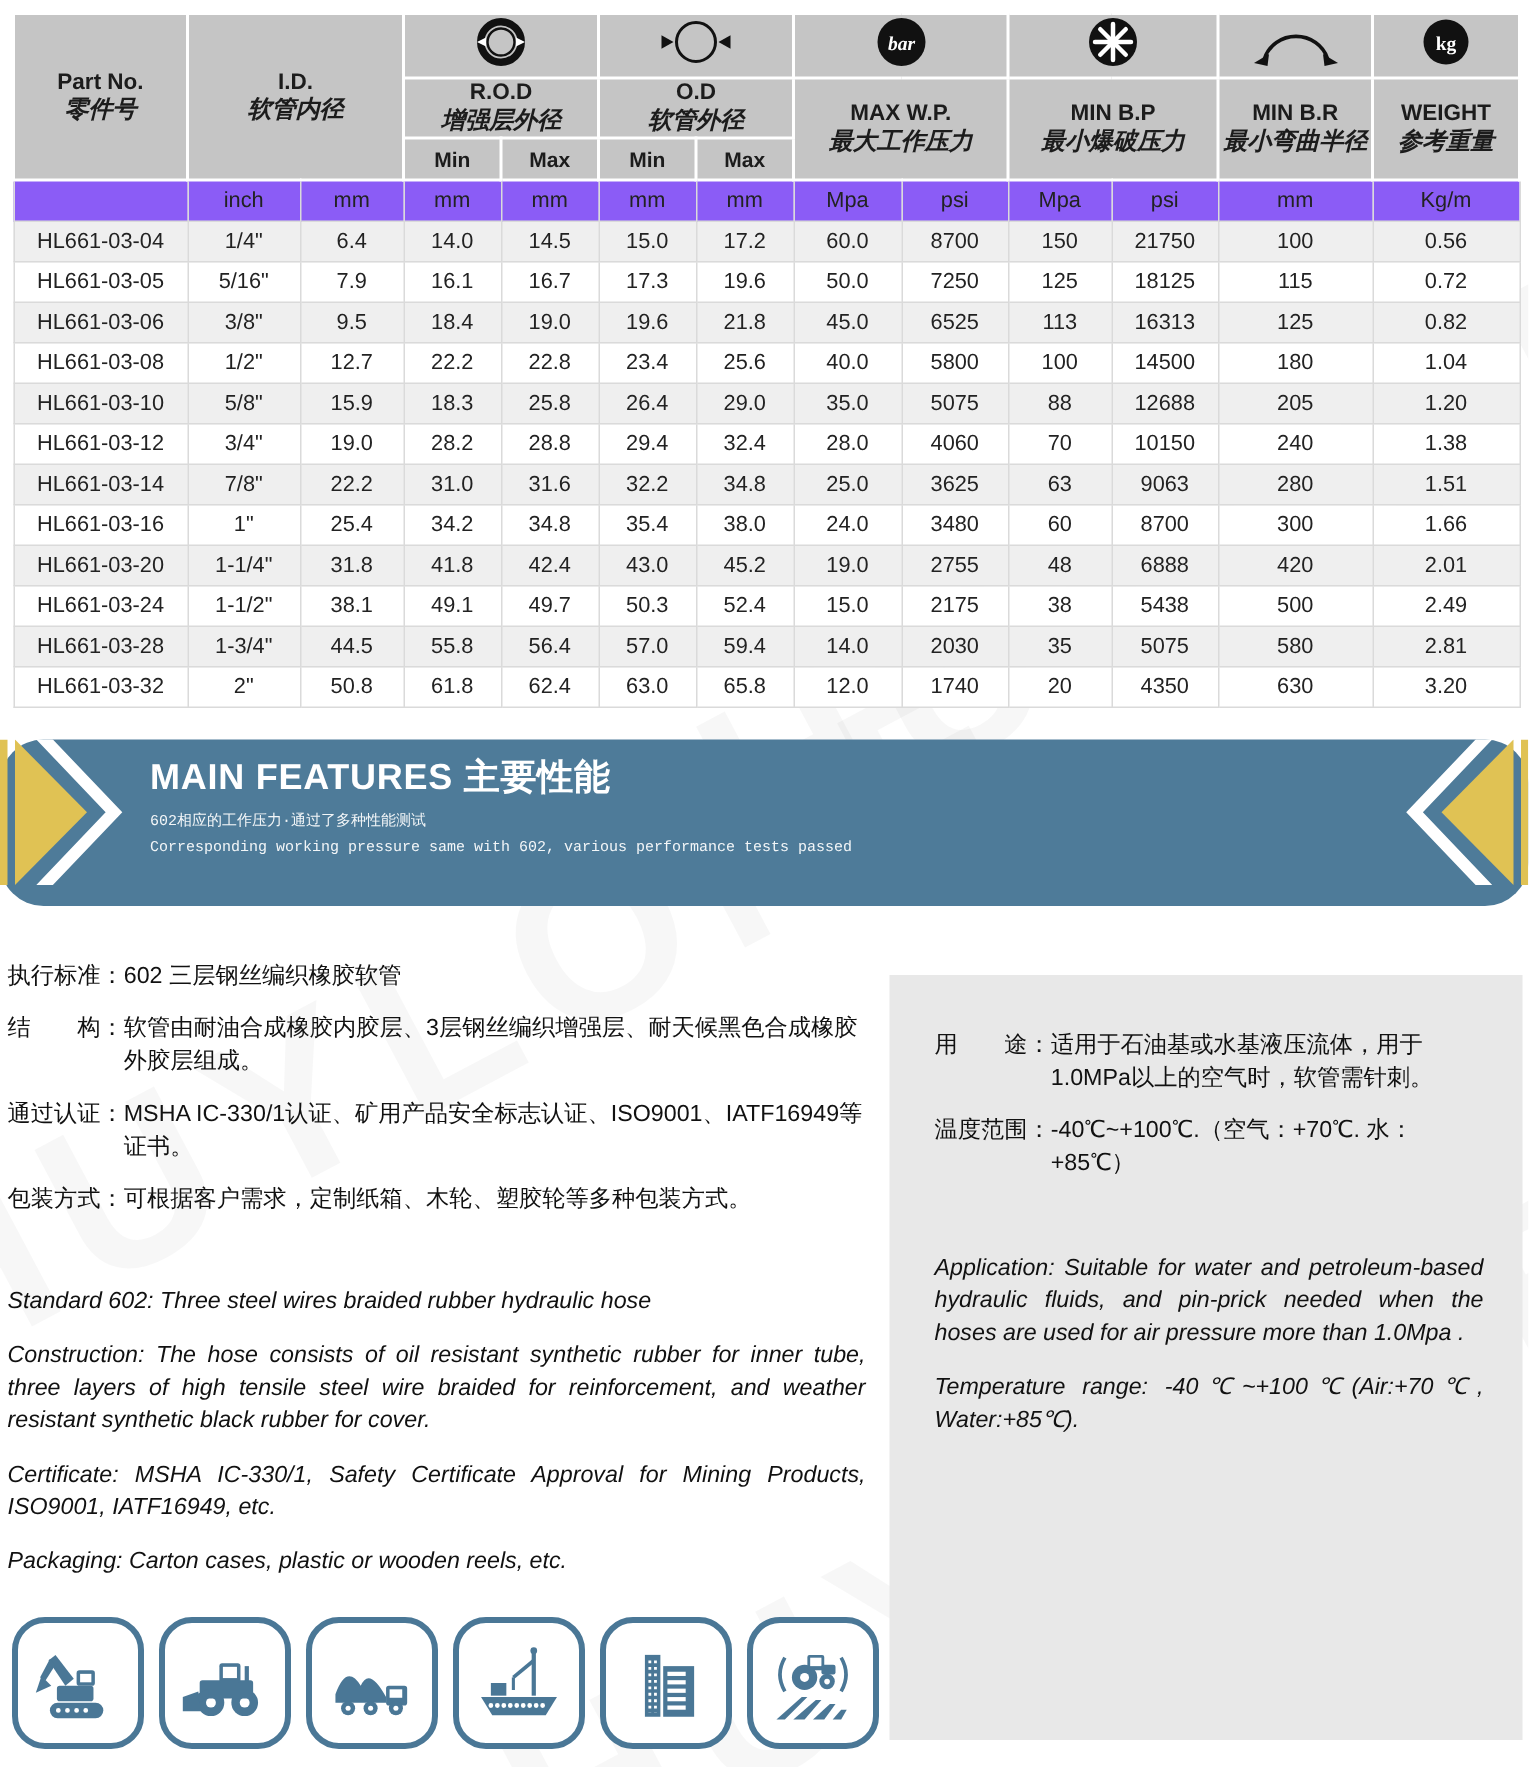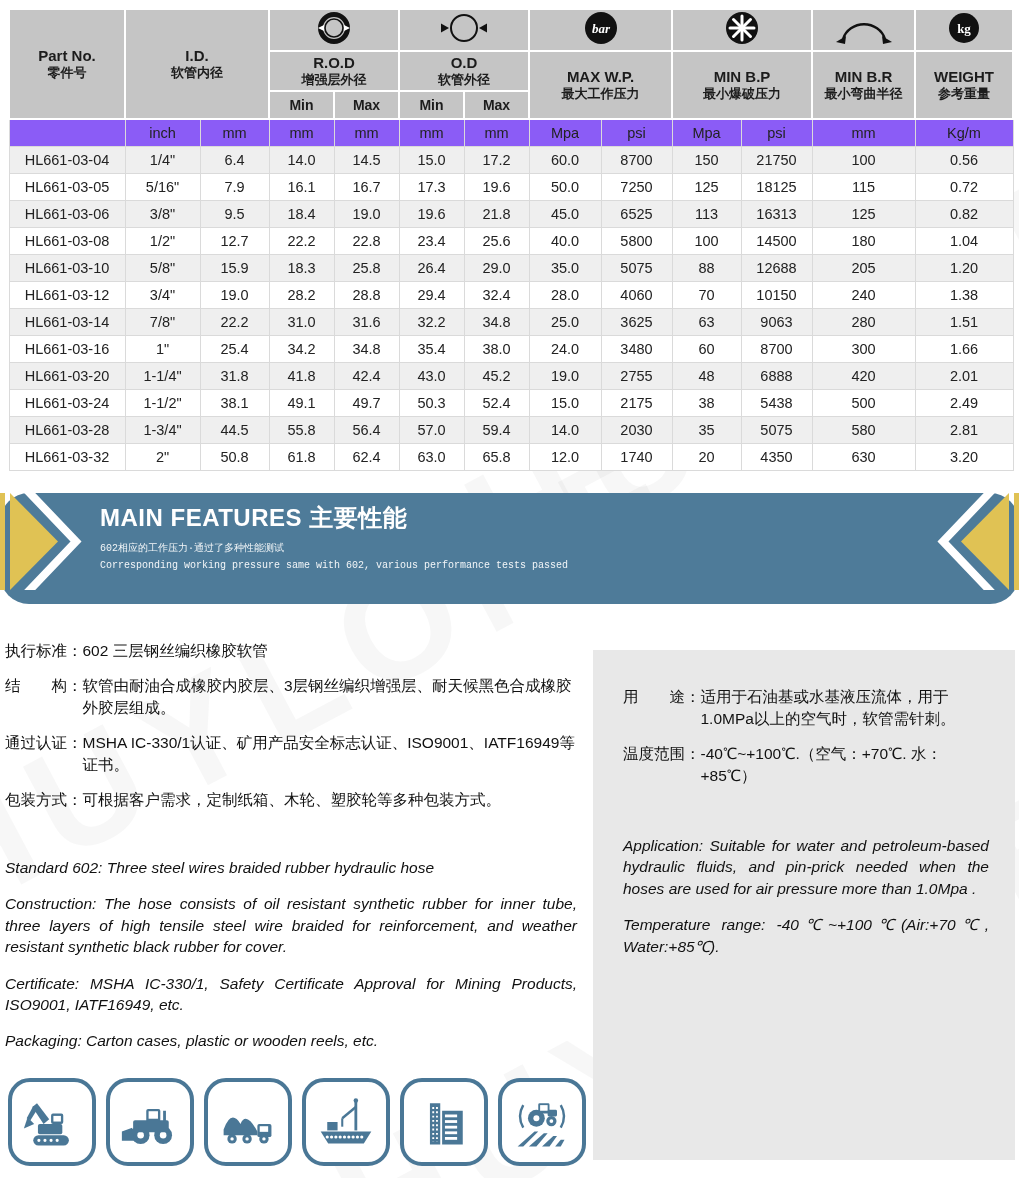--- a/index.html
+++ b/index.html
@@ -13,21 +13,21 @@
   .wm3{top:930px;left:300px;}
   
   .spec-table{position:absolute;z-index:1;top:8px;left:8px;width:1004px;border-collapse:collapse;
               table-layout:fixed;}
   .spec-table thead th{background:#c5c5c5;border:2px solid #ffffff;padding:0;font-weight:bold;
               vertical-align:middle;text-align:center;}
   .icons-row th{height:40px;}
   .labels-row th{height:38px;}
   .minmax-row th{height:26px;font-size:14px;}
   .hdr-en{font-size:15px;font-weight:bold;line-height:1.2;}
-  .hdr-zh{font-size:13px;font-weight:bold;line-height:1.25;}
+  .hdr-zh{font-size:16px;font-weight:bold;line-height:1.25;font-style:italic;}
   .spec-table td{border:1px solid #dadada;height:26px;text-align:center;font-size:14.5px;
               padding:0 2px;background:#fff;color:#222;}
   tr.units td{background:#8b5cf6;}
   tr.stripe td{background:#efefef;}
   
   .banner{position:absolute;z-index:1;top:493px;left:0;width:1019px;height:111px;background:#4e7b99;border-radius:29px;}
   .banner .deco{position:absolute;top:0;height:97px;width:96px;}
   .banner .deco.left{left:0;}
   .banner .deco.right{right:0;transform:scaleX(-1);}
   .banner-text{position:absolute;left:100px;top:9px;}

